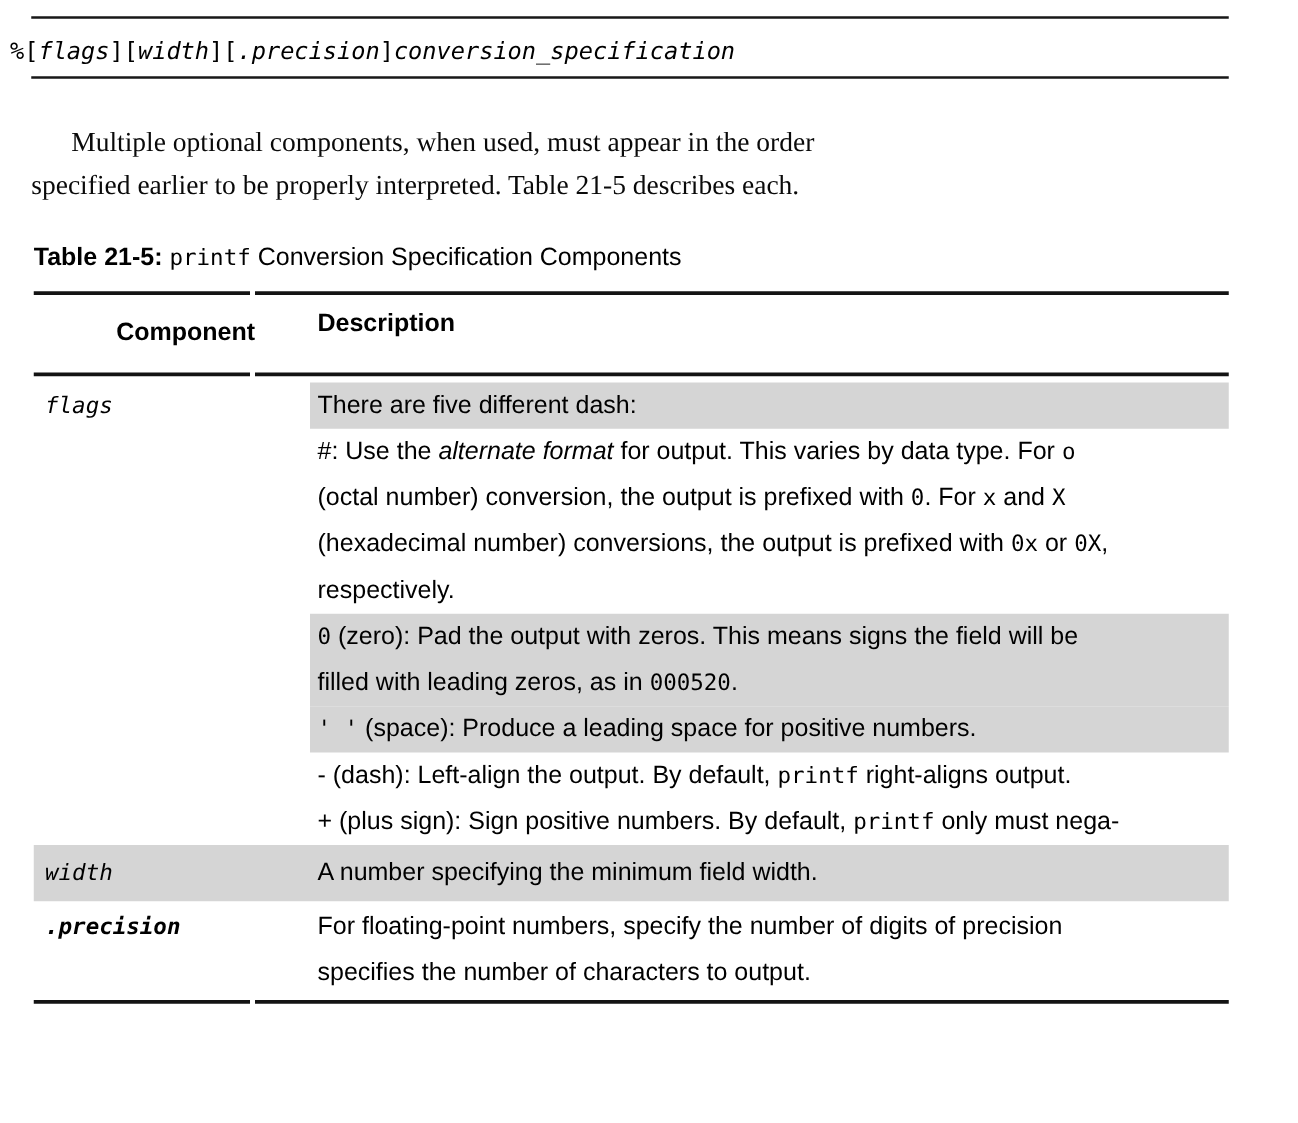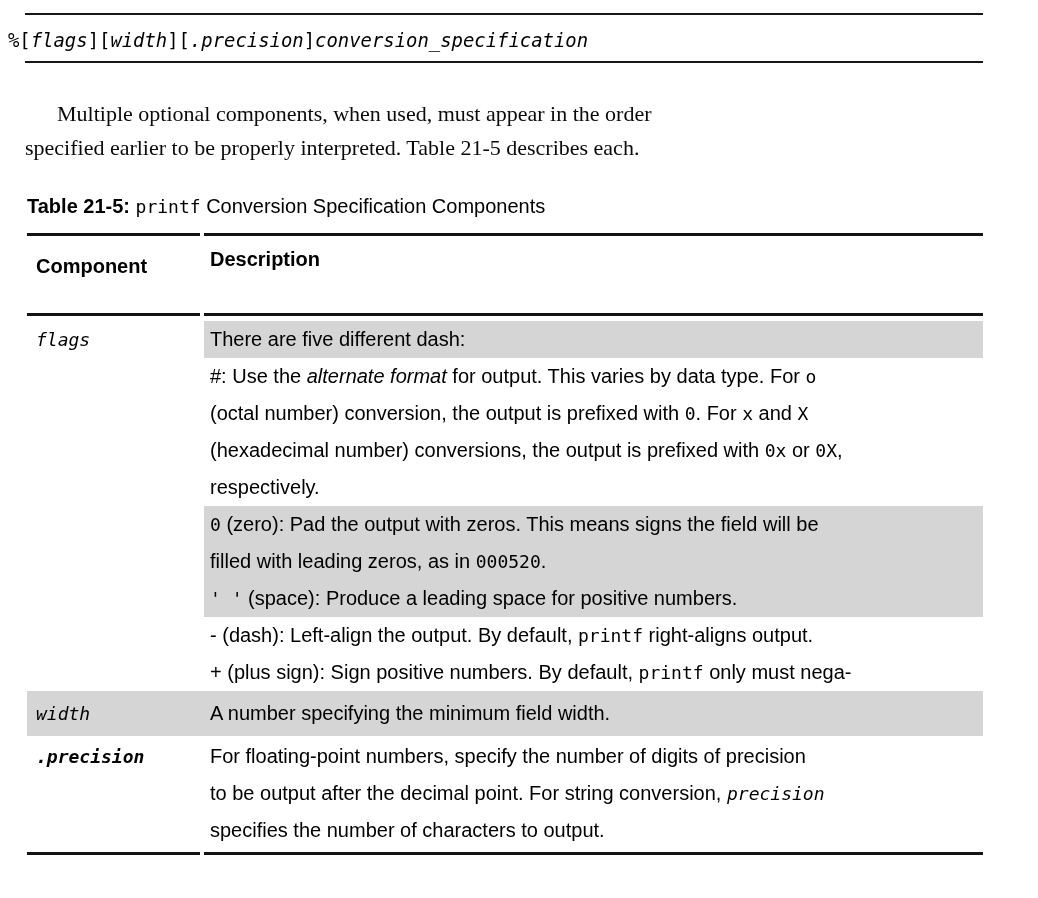--- a/index.html
+++ b/index.html
@@ -26,27 +26,27 @@
 
   
   .caption{left:27px;top:195px;font-size:20px;white-space:nowrap;}
 
   
   .tbl{left:27px;top:233px;width:956px;}
   .hrule{display:flex;gap:4px;}
   .hrule .seg1{width:173px;height:3px;background:#131313;}
   .hrule .seg2{flex:1;height:3px;background:#131313;}
   .thead{display:flex;font-weight:bold;font-size:20px;}
-  .thead .c-col{padding-top:12px;padding-bottom:28px;}
+  .thead .c-col{padding-top:12px;padding-bottom:13px;text-align:right;}
   .thead .d-col{padding-top:12px;padding-bottom:13px;padding-left:6px;}
   .tbody{padding-top:5px;}
   .row{display:flex;}
   .c-col{width:177px;box-sizing:border-box;padding-left:9px;
          font-size:20px;line-height:37px;white-space:nowrap;}
-  .d-col{flex:1;min-width:0;}
+  .d-col{flex:1;min-width:0;margin-left:44px;}
   .sub{line-height:37px;font-size:20px;padding-left:6px;}
   .sub .tline{white-space:nowrap;}
   .shade{background:#d5d5d5;}
   .row.pad-row .c-col,.row.pad-row .sub{padding-top:4px;padding-bottom:4px;}
 
   
   .s-plain{}
   .s-bold{font-weight:bold;}
   .s-italic{font-style:italic;}
   .s-mono{font-family:"DejaVu Sans Mono",monospace;font-size:0.9em;}
@@ -120,21 +120,20 @@
           <div class="tline"><span class="s-plain">A number specifying the minimum field width.</span></div>
         </div>
       </div>
     </div>
 
     <div class="row" style="padding-top:2px">
       <div class="c-col"><span class="s-mono-italic-bold">.precision</span></div>
       <div class="d-col">
         <div class="sub">
           <div class="tline"><span class="s-plain">For floating-point numbers, specify the number of digits of precision</span></div>
-          <div class="tline"><span class="s-plain">to be output after the decimal point. For string conversion, </span><span class="s-mono-italic">precision</span></div>
           <div class="tline"><span class="s-plain">specifies the number of characters to output.</span></div>
         </div>
       </div>
     </div>
 
   </div>
 
   <div class="hrule" style="margin-top:3px">
       <div class="seg1"></div>
       <div class="seg2"></div>

